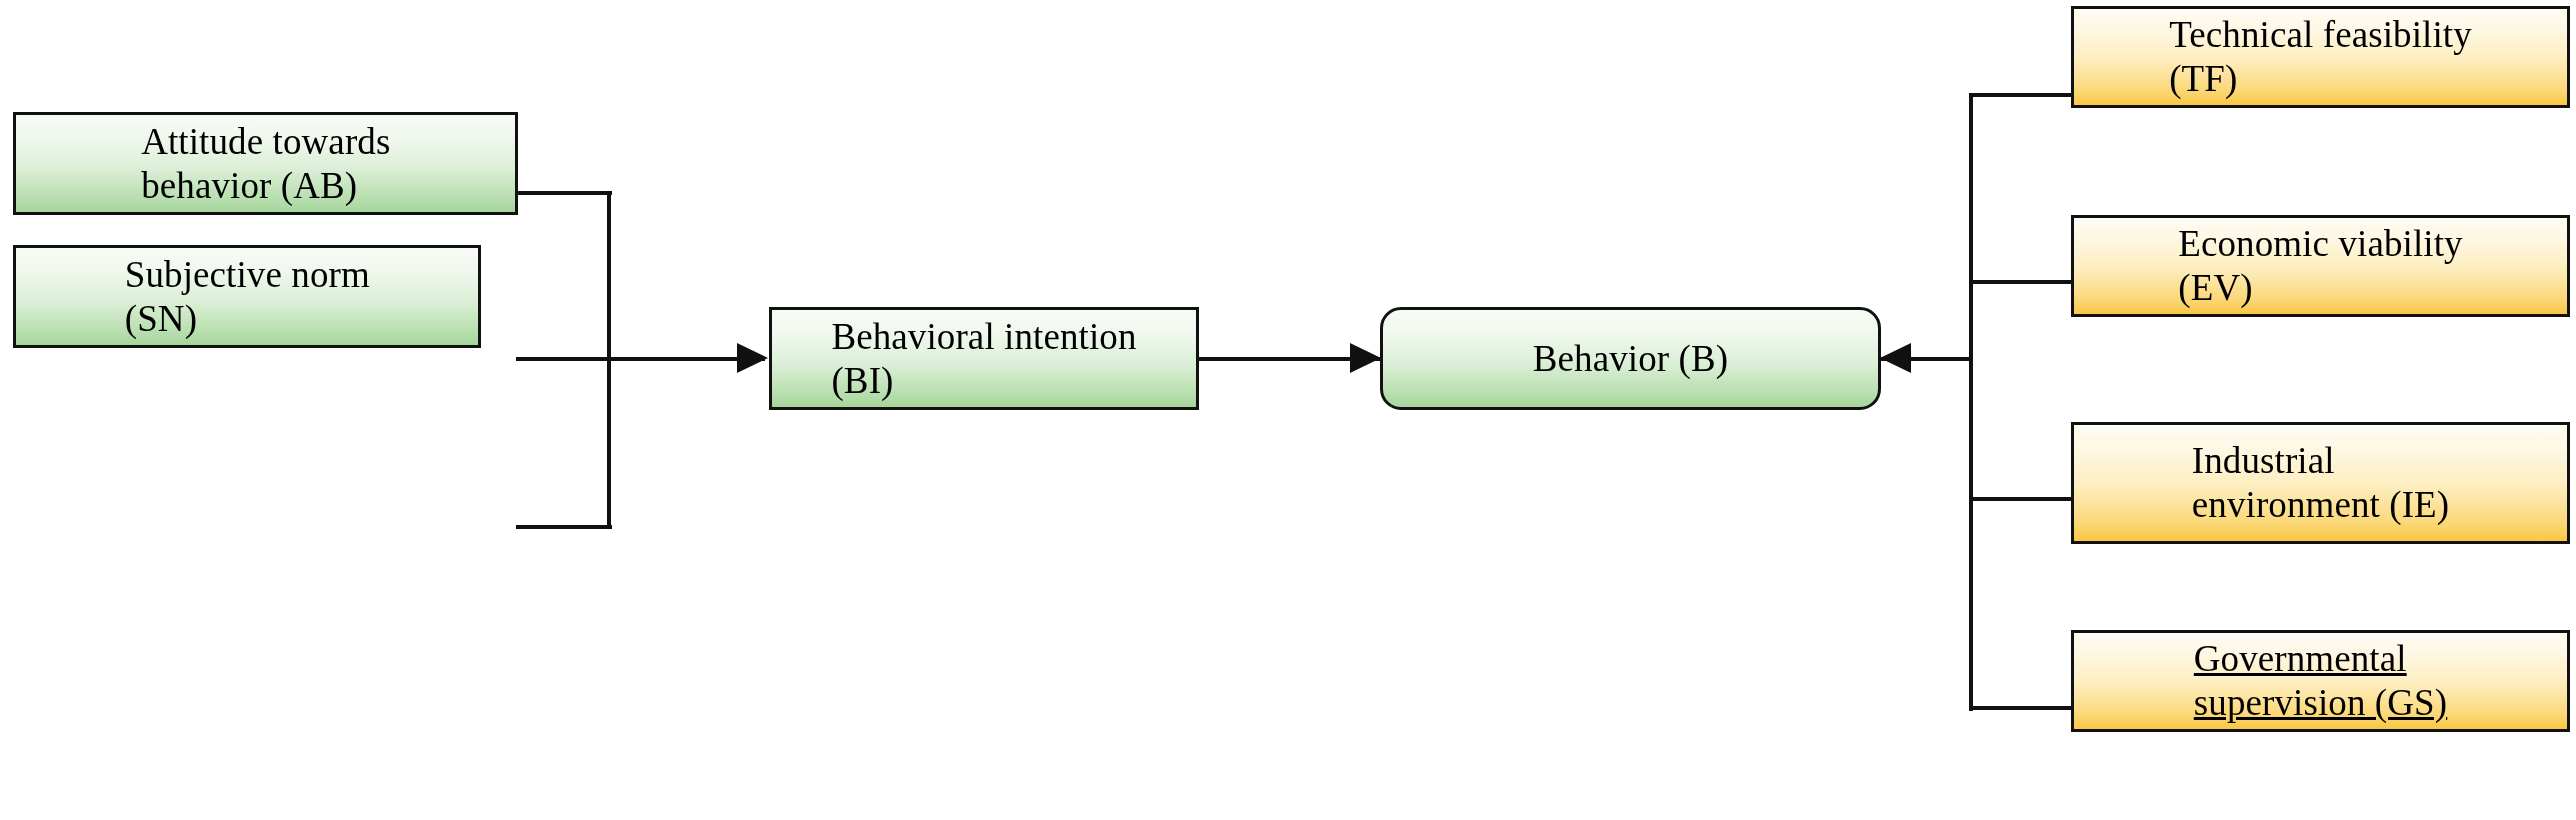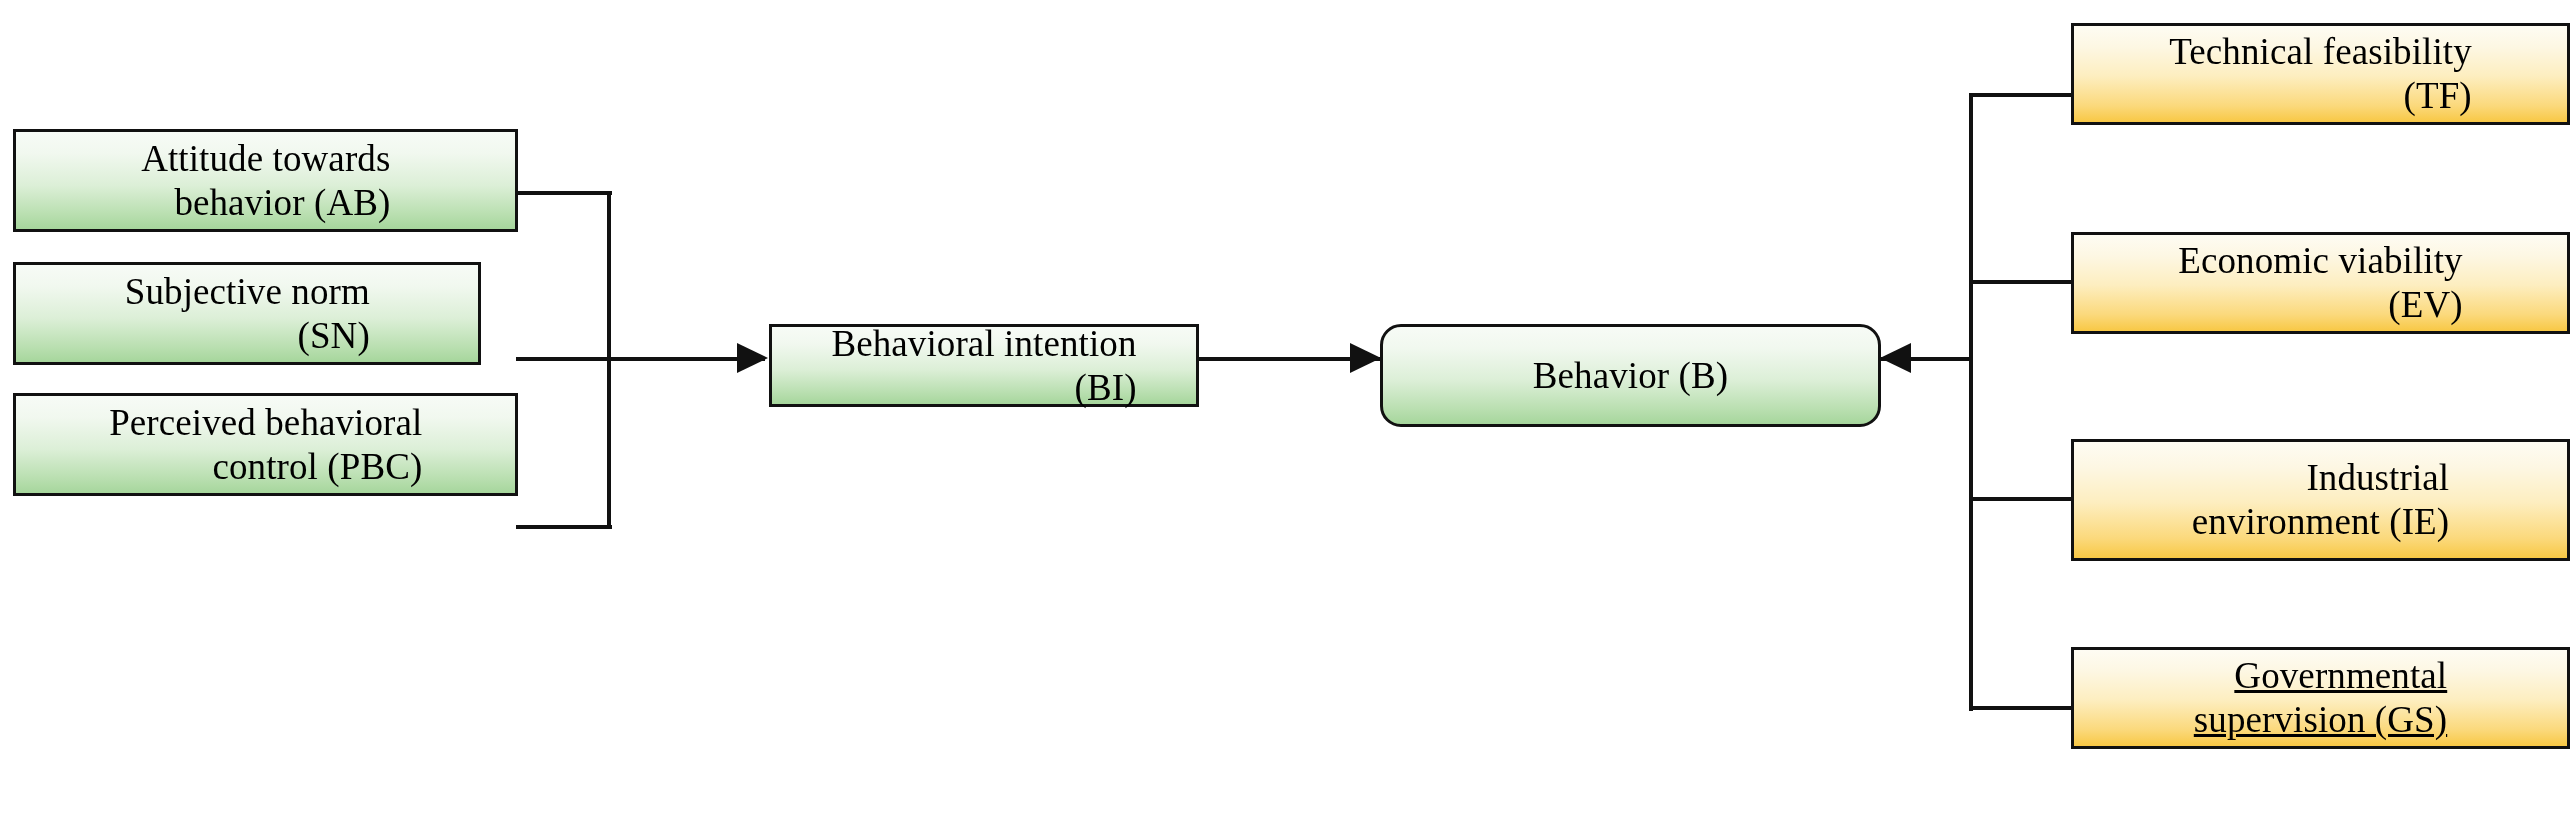--- a/index.html
+++ b/index.html
@@ -15,27 +15,26 @@
     font-family: "Liberation Serif", "DejaVu Serif", serif;
     overflow: hidden;
   }
   .node {
     position: absolute;
     box-sizing: border-box;
     border: 3.7px solid #111111;
     display: flex;
     align-items: center;
     justify-content: center;
-    text-align: right;
+    text-align: left;
     color: #000000;
     font-size: 37px;
     line-height: 1.18;
     padding: 2.9px 10.3px;
     letter-spacing: 0.1px;
-    margin-top: 17px;
   }
   .node.green {
     background: linear-gradient(to bottom, #f7fbf6 0%, #f1f8ef 22%, #dcefd7 55%, #b9dfb0 85%, #a6d69c 100%);
   }
   .node.yellow {
     background: linear-gradient(to bottom, #fefcf3 0%, #fdf7e3 22%, #fdeec0 52%, #fbd97c 83%, #f8c845 100%);
   }
   .node .label {
     display: block;
     white-space: pre-line;
@@ -70,33 +69,29 @@
   <div class="node green" style="left:13.3px; top:112px; width:505px; height:103px;">
     <span class="label">Attitude towards
 behavior (AB)</span>
   </div>
 
   <div class="node green" style="left:13.3px; top:245px; width:468px; height:103px;">
     <span class="label">Subjective norm
 (SN)</span>
   </div>
 
-  <div class="node green" style="left:13.3px; top:376px; width:505px; height:103px;">
-    <span class="label">Perceived behavioral
-control (PBC)</span>
-  </div>
 
   <div class="edge h" style="left:516px; top:191px; width:96px;"></div>
   <div class="edge h" style="left:516px; top:357px; width:96px;"></div>
   <div class="edge h" style="left:516px; top:525px; width:96px;"></div>
   <div class="edge v" style="left:607px; top:191px; height:338px;"></div>
   <div class="edge h" style="left:607px; top:357px; width:158px;"></div>
   <div class="arrowhead right" style="left:737px; top:343px;"></div>
 
-  <div class="node green" style="left:769px; top:307px; width:430px; height:83px;">
+  <div class="node green" style="left:769px; top:307px; width:430px; height:103px;">
     <span class="label">Behavioral intention
 (BI)</span>
   </div>
 
   <div class="edge h" style="left:1197px; top:357px; width:183px;"></div>
   <div class="arrowhead right" style="left:1350px; top:343px;"></div>
 
   <div class="node green" style="left:1380px; top:307px; width:501px; height:103px;border-radius:21px;">
     <span class="label">Behavior (B)</span>
   </div>

